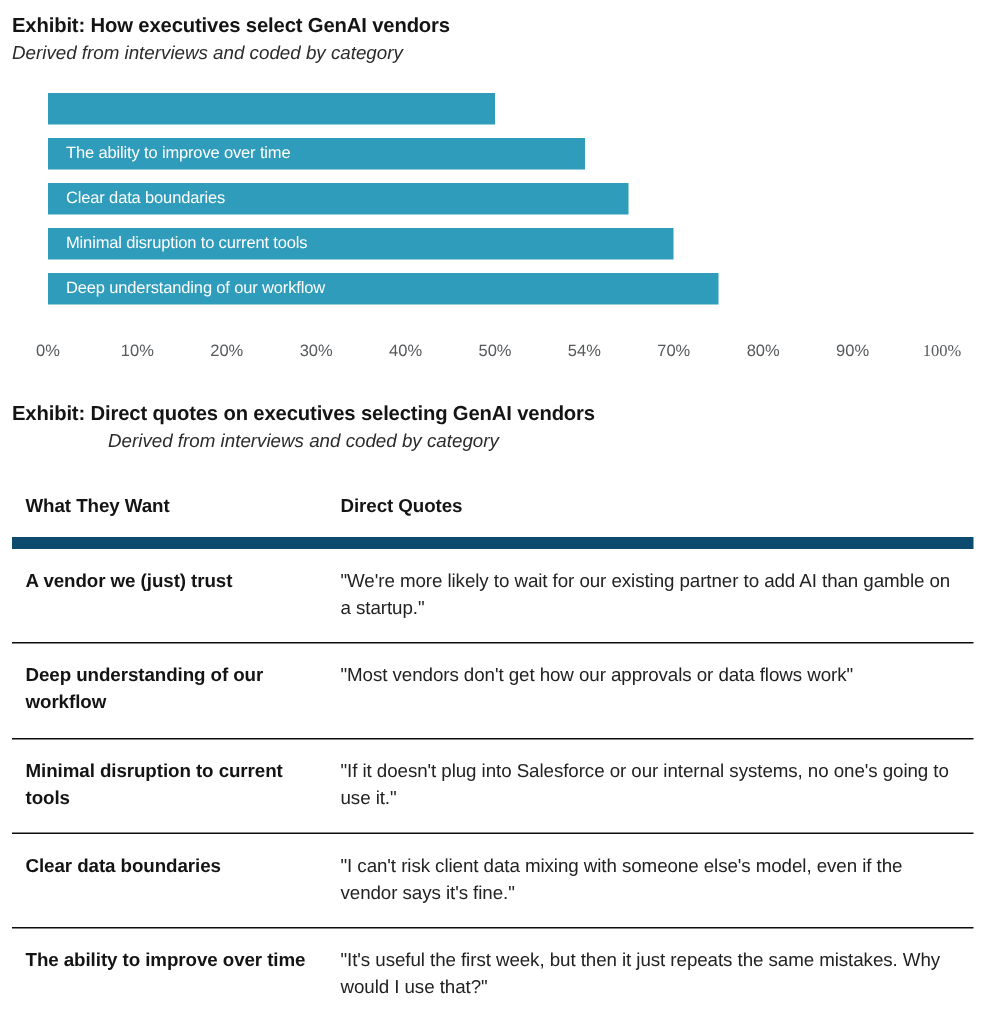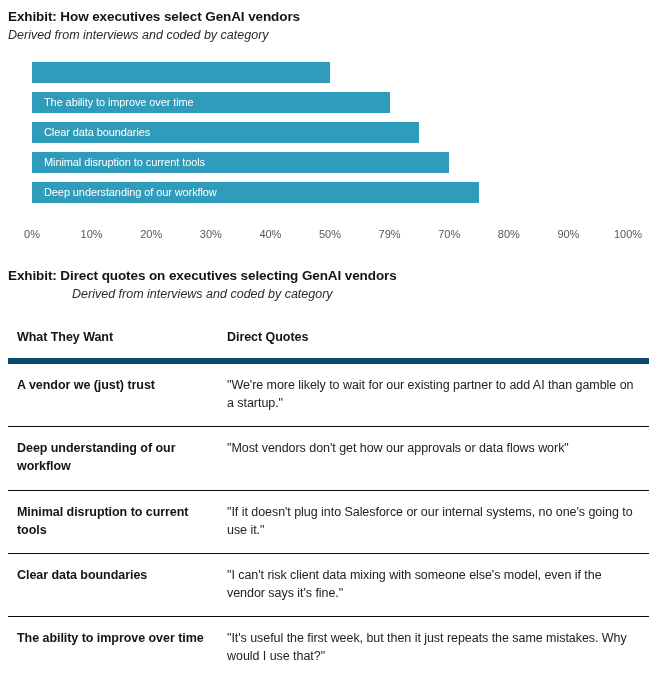--- a/index.html
+++ b/index.html
@@ -108,21 +108,21 @@
   }
   .quotes-table col.c1 { width: 210px; }
   .quotes-table col.c2 { width: 431px; }
   .quotes-table th {
     text-align: left;
     vertical-align: top;
     font-size: 12.5px;
     font-weight: bold;
     color: #141414;
     padding: 2px 10px 14px 9px;
-    border-bottom: 6px solid #0c4a6e;
+    border-bottom: 8px solid #0c4a6e;
     letter-spacing: -0.05px;
   }
   .quotes-table td {
     vertical-align: top;
     padding: 12px 10px 14px 9px;
     border-bottom: 1.6px solid #0d0d0d;
     line-height: 1.45;
   }
   .quotes-table tr.row-last td {
     border-bottom: none;
@@ -172,25 +172,25 @@
           <span class="bar-label" style="color: rgb(255, 255, 255);">Deep understanding of our workflow</span>
         </div>
       </div>
     <div class="x-axis" id="x-axis">
         <span class="tick" style="left: 0px;">0%</span>
         <span class="tick" style="left: 59.6px;">10%</span>
         <span class="tick" style="left: 119.2px;">20%</span>
         <span class="tick" style="left: 178.8px;">30%</span>
         <span class="tick" style="left: 238.4px;">40%</span>
         <span class="tick" style="left: 298px;">50%</span>
-        <span class="tick" style="left: 357.6px;">79%</span>
+        <span class="tick" style="left: 357.6px;">54%</span>
         <span class="tick" style="left: 417.2px;">70%</span>
         <span class="tick" style="left: 476.8px;">80%</span>
         <span class="tick" style="left: 536.4px;">90%</span>
-        <span class="tick" style="left: 596px;">100%</span>
+        <span class="tick" style="left: 596px; font-family: Liberation Serif, serif;">100%</span>
       </div>
   </div>
 
   <div id="exhibit2-header">
     <p class="exhibit-title">Exhibit: Direct quotes on executives selecting GenAI vendors</p>
     <p class="exhibit-subtitle">Derived from interviews and coded by category</p>
   </div>
 
   <table class="quotes-table">
     <colgroup>

